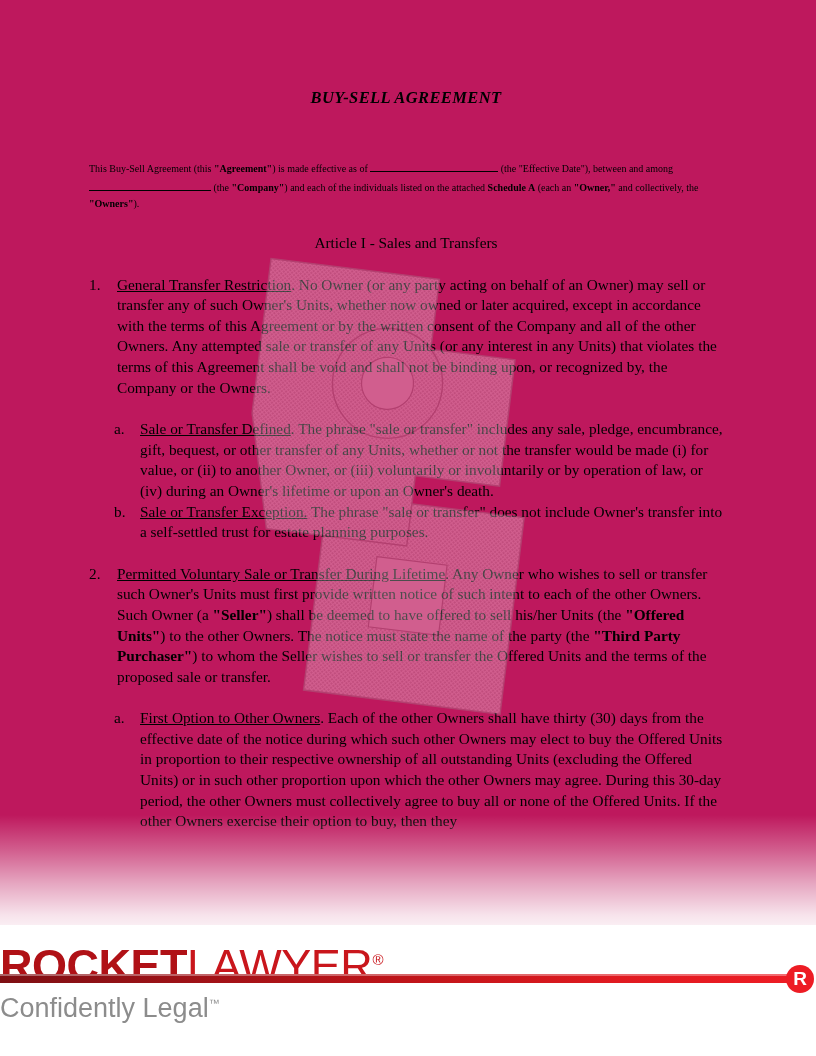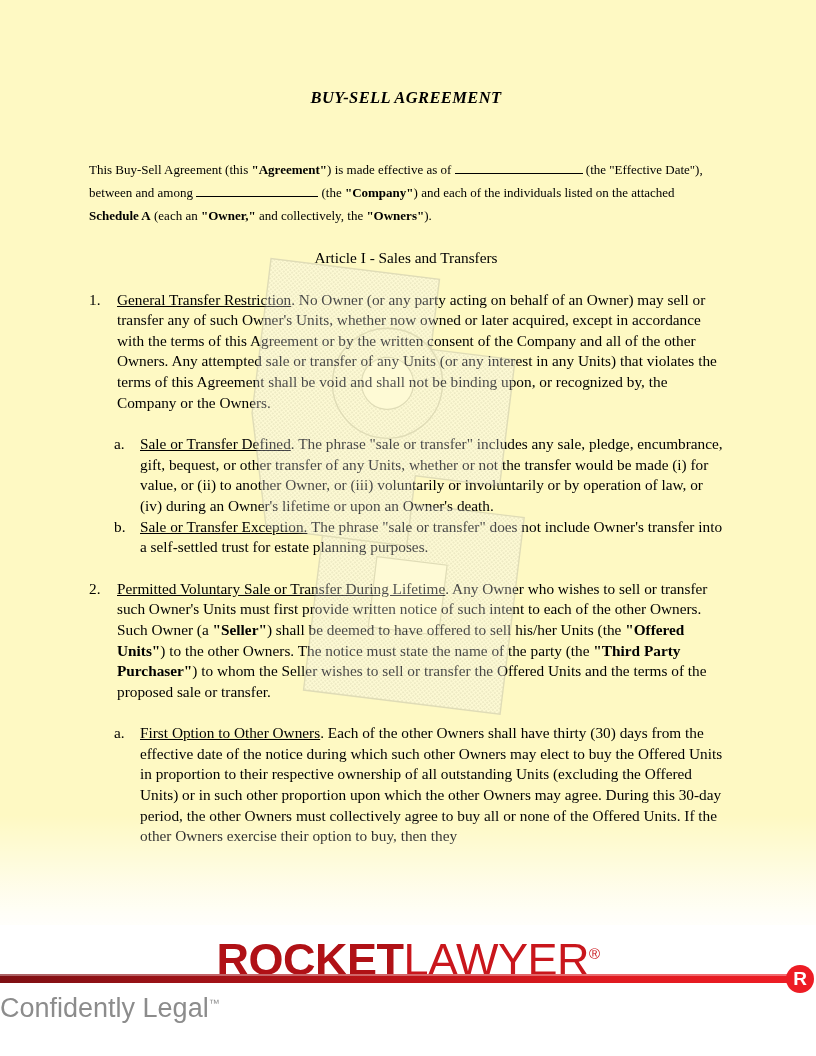--- a/index.html
+++ b/index.html
@@ -4,21 +4,21 @@
 <style>
   html, body {
     margin: 0;
     padding: 0;
     background: #ffffff;
   }
   .page {
     position: relative;
     width: 816px;
     height: 1056px;
-    background: #fef9c3;
+    background: #be185d;
     overflow: hidden;
     font-family: "Liberation Serif", "DejaVu Serif", serif;
     color: #000000;
   }
 
   
   .watermark {
     position: absolute;
     left: 0; top: 0;
     width: 816px; height: 1056px;
@@ -40,22 +40,22 @@
     text-align: center;
     font-weight: bold;
     font-style: italic;
     font-size: 16.5px;
     letter-spacing: 0.4px;
     margin-top: 88px;
     margin-bottom: 0;
   }
 
   .para {
-    font-size: 13px;
-    line-height: 23px;
+    font-size: 10px;
+    line-height: 16px;
     text-align: left;
     margin: 0;
   }
   .para.first { margin-top: 50px; }
   .para.second { margin-top: 21px; }
 
   .section-heading {
     text-align: center;
     font-weight: normal;
     font-size: 15.3px;
@@ -139,23 +139,23 @@
     left: 0;
     top: 925px;
     width: 816px;
     height: 131px;
     z-index: 4;
     background: #ffffff;
   }
   .logo-wrap {
     position: absolute;
     left: 0;
-    top: 4px;
-    width: 816px;
-    text-align: center;
+    top: 10px;
+    width: 816px;
+    text-align: left;
     height: 50px;
   }
   .logo {
     display: inline-block;
     font-family: "Liberation Sans", "DejaVu Sans", sans-serif;
     font-size: 45px;
     line-height: 50px;
     letter-spacing: -0.5px;
     white-space: nowrap;
   }

